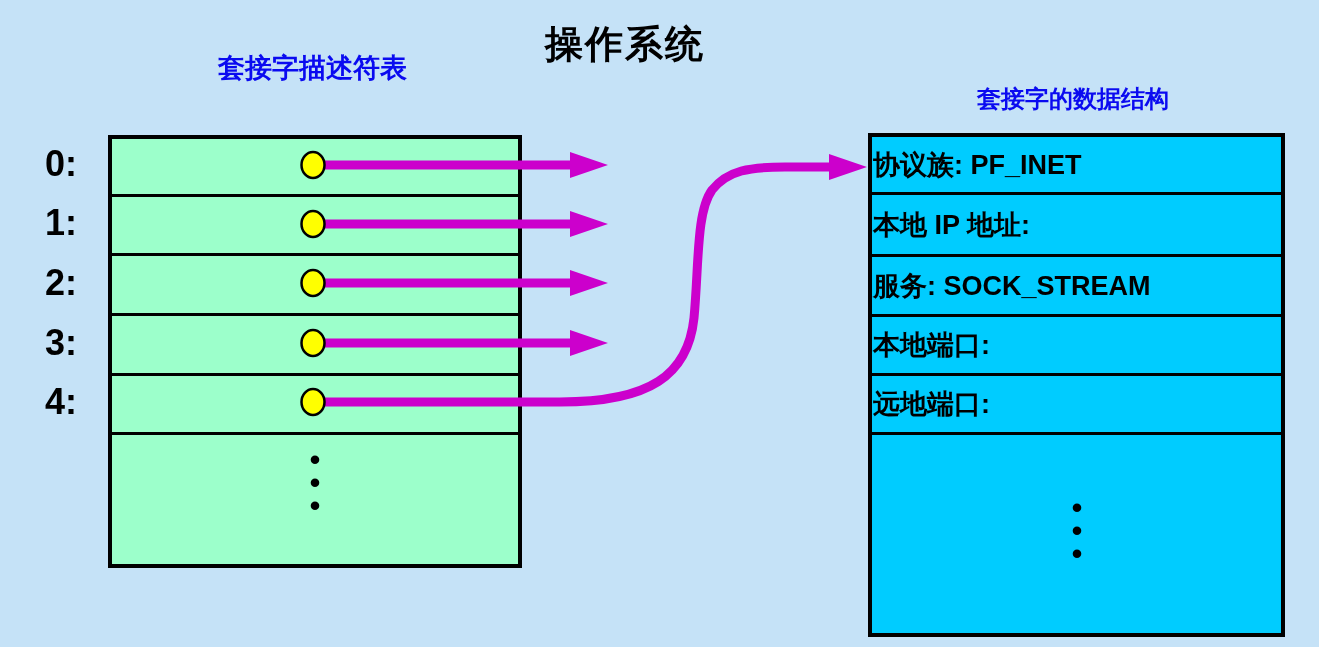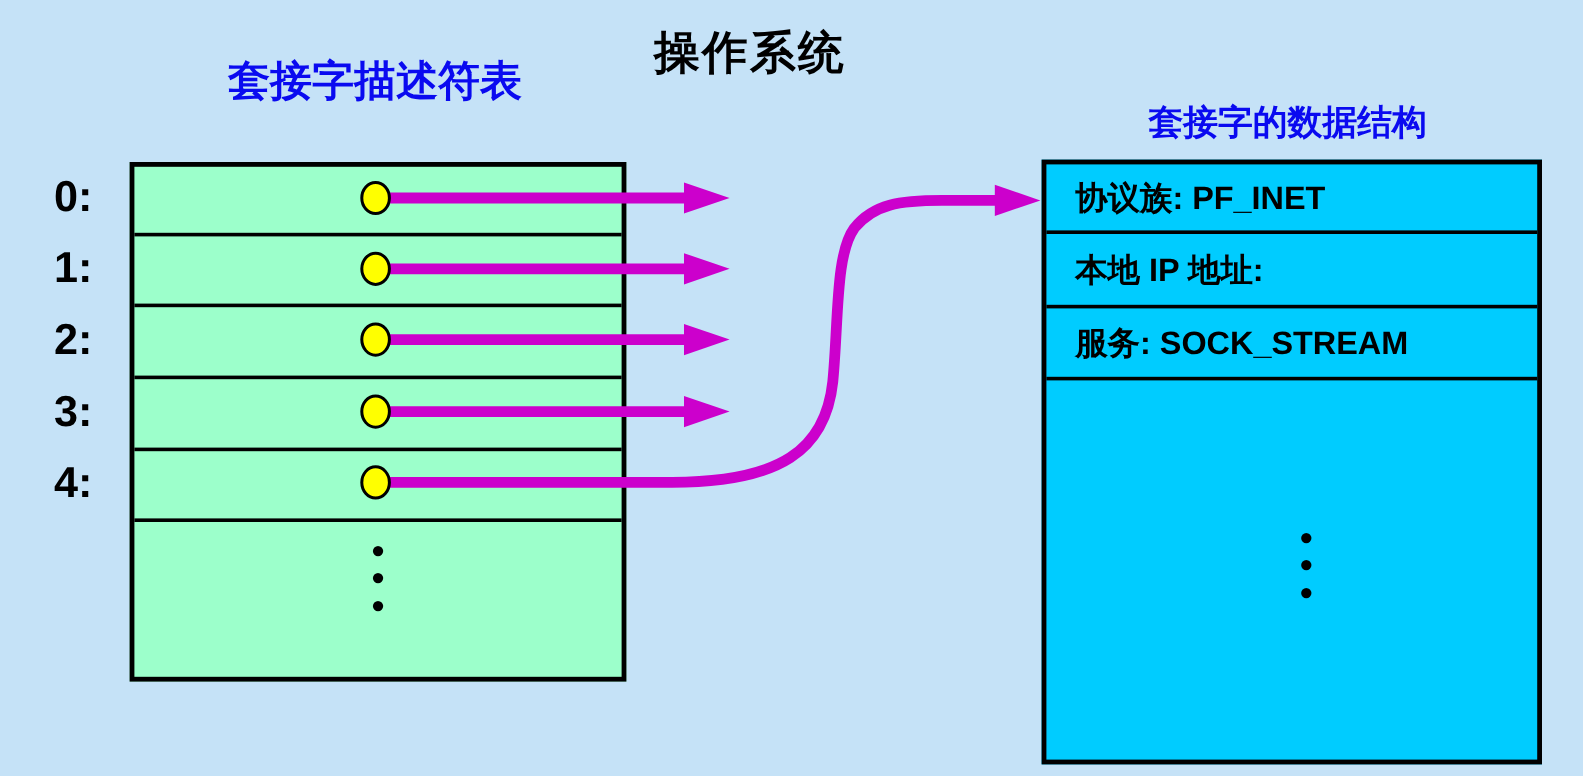--- a/index.html
+++ b/index.html
@@ -18,29 +18,29 @@
     font-weight:bold;
     color:var(--text-black);
   }
   .canvas{position:relative;width:1319px;height:647px;background:var(--background);overflow:hidden;}
 
   .title{
     position:absolute;left:545px;top:19px;width:300px;
     text-align:left;font-size:38px;letter-spacing:2px;color:var(--text-black);
   }
   .caption{color:var(--label-blue);text-align:center;font-weight:bold;}
-  .caption-left{position:absolute;left:90px;top:52px;width:445px;font-size:35px;line-height:32px;}
-  .caption-right{position:absolute;left:863px;top:83px;width:420px;font-size:29px;}
+  .caption-left{position:absolute;left:90px;top:52px;width:445px;font-size:27px;line-height:32px;}
+  .caption-right{position:absolute;left:863px;top:83px;width:420px;font-size:24px;}
 
   .tbl{position:absolute;border:4px solid #000;display:flex;flex-direction:column;}
   .tbl-left{left:108px;top:135px;width:414px;height:433px;background:var(--table-green);}
   .tbl-right{left:868px;top:133px;width:417px;height:504px;background:var(--table-cyan);}
   .row{border-bottom:3px solid #000;display:flex;align-items:center;}
   .row.last{border-bottom:none;flex:1;justify-content:center;}
-  .tbl-right .row{padding-left:24px;font-size:27px;white-space:pre;}
+  .tbl-right .row{padding-left:1px;font-size:27px;white-space:pre;}
 
   .idx{
     position:absolute;left:30px;width:62px;height:46px;line-height:46px;
     text-align:center;font-size:36px;color:var(--text-black);
   }
 
   .dots{display:flex;flex-direction:column;align-items:center;font-size:30px;line-height:23px;color:#000;}
   .dots-left{padding-bottom:34px;}
   .dots-right{padding-bottom:8px;}
 
@@ -80,20 +80,22 @@
         <span>•</span>
         <span>•</span>
       </div>
     </div>
   </div>
 
   <div class="tbl tbl-right">
     <div class="row" style="height:58px">协议族: PF_INET</div>
     <div class="row" style="height:62px">本地 IP 地址:</div>
     <div class="row" style="height:60px">服务: SOCK_STREAM</div>
+    <div class="row" style="height:59px">本地端口:</div>
+    <div class="row" style="height:59px">远地端口:</div>
     <div class="row last">
       <div class="dots dots-right">
         <span>•</span>
         <span>•</span>
         <span>•</span>
       </div>
     </div>
   </div>
 
   <svg class="overlay" width="1319" height="647" viewBox="0 0 1319 647">

